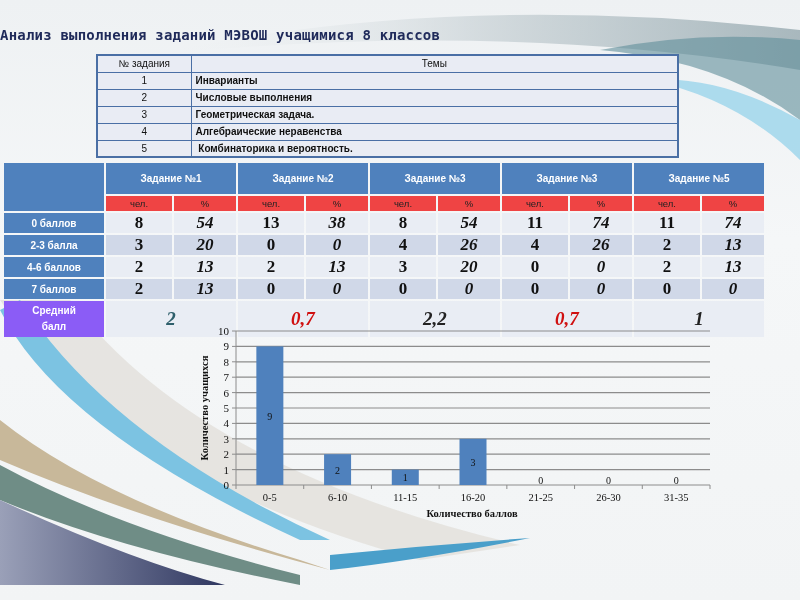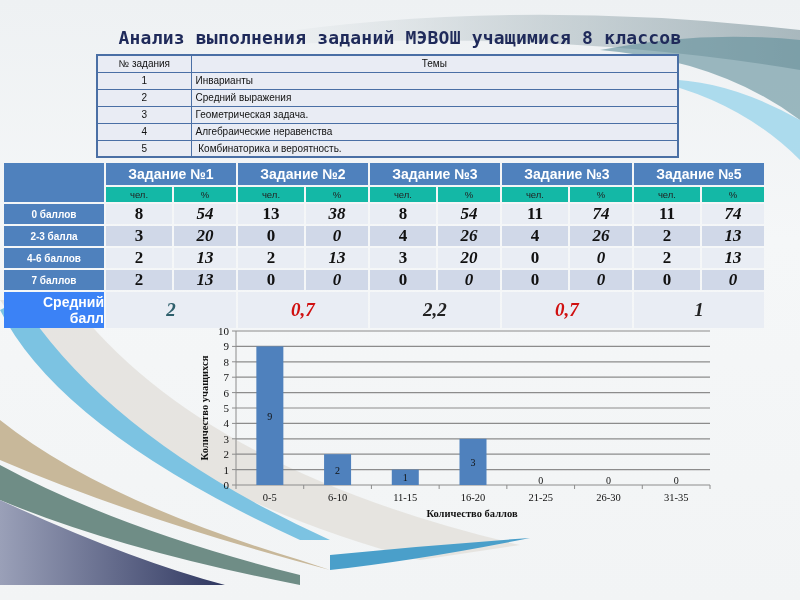--- a/index.html
+++ b/index.html
@@ -4,52 +4,52 @@
   <style>
     * { box-sizing: border-box; margin: 0; padding: 0; }
     html, body { width: 800px; height: 600px; overflow: hidden; }
     body {
       position: relative;
       background: linear-gradient(180deg, #eef1f3 0%, #f5f7f8 40%, #f2f4f5 100%);
       font-family: "DejaVu Sans", sans-serif;
     }
     .bg { position: absolute; left: 0; top: 0; width: 800px; height: 600px; z-index: 0; }
     .title {
-      position: absolute; left: 0; top: 27px; width: 800px; text-align: center;
-      font-family: "DejaVu Sans Mono", monospace; font-weight: bold; font-size: 18px;
+      position: absolute; left: 0; top: 27px; width: 800px; 
+      font-family: "DejaVu Sans Mono", monospace; font-weight: bold; font-size: 14px;
       color: #1f2a5a; z-index: 2; letter-spacing: 0.2px;
     }
     
     .topics {
       position: absolute; left: 96px; top: 54px; width: 583px; z-index: 2;
       border-collapse: collapse; border: 2px solid #4a6fa5;
       font-family: "Liberation Sans", sans-serif; font-size: 10px; color: #111;
     }
     .topics td { border: 1px solid #4a6fa5; height: 17px; background: #e9ecf4; padding: 0 4px; }
     .topics td.num { width: 94px; text-align: center; }
-    .topics td.theme { font-weight: normal; }
+    .topics td.theme { font-weight: bold; }
     .topics tr.head td { text-align: center; font-weight: normal; }
     
     .results {
       position: absolute; left: 2px; top: 161px; width: 764px; z-index: 2;
       border-collapse: separate; border-spacing: 2px;
       font-family: "Liberation Sans", sans-serif;
     }
     .results td { text-align: center; padding: 0; }
-    .results .hdr { background: #4f81bd; color: #fff; font-weight: bold; font-size: 14px; height: 22px; }
+    .results .hdr { background: #4f81bd; color: #fff; font-weight: bold; font-size: 10px; height: 31px; }
     .results .corner { background: #4f81bd; }
-    .results .sub { background: #14b8a6; color: #222; font-size: 9.5px; height: 15px; }
+    .results .sub { background: #ef4444; color: #222; font-size: 9.5px; height: 15px; }
     .results .rowlbl { background: #4f81bd; color: #fff; font-weight: bold; font-size: 10px; width: 100px; height: 19px; }
     .results .val {
       font-family: "Liberation Serif", serif; font-weight: bold; font-size: 17px; color: #111; height: 19px;
     }
     .results .pct { font-style: italic; margin-top: 36px; }
     .results tr.odd .val { background: #e9edf4; }
     .results tr.even .val { background: #d0d8e8; }
-    .results .avg-lbl { background: #3b82f6; color: #fff; font-weight: bold; font-size: 14px; height: 36px; line-height: 16px; text-align: right; }
+    .results .avg-lbl { background: #8b5cf6; color: #fff; font-weight: bold; font-size: 10px; height: 36px; line-height: 16px; }
     .results .avg {
       background: #e9edf4; font-family: "Liberation Serif", serif; font-weight: bold; font-style: italic;
       font-size: 19px; height: 36px;
     }
     
     .chart { position: absolute; left: 190px; top: 322px; width: 540px; height: 200px; z-index: 2; }
     .chart svg { overflow: visible; }
   </style>
 </head>
 <body>
@@ -85,21 +85,21 @@
       <tr class="head">
     <td class="num">№ задания</td>
     <td>Темы</td>
   </tr>
   <tr>
     <td class="num">1</td>
     <td class="theme">Инварианты</td>
   </tr>
   <tr>
     <td class="num">2</td>
-    <td class="theme">Средний выражения</td>
+    <td class="theme">Числовые выполнения</td>
   </tr>
   <tr>
     <td class="num">3</td>
     <td class="theme">Геометрическая  задача.</td>
   </tr>
   <tr>
     <td class="num">4</td>
     <td class="theme">Алгебраические неравенства</td>
   </tr>
   <tr>

